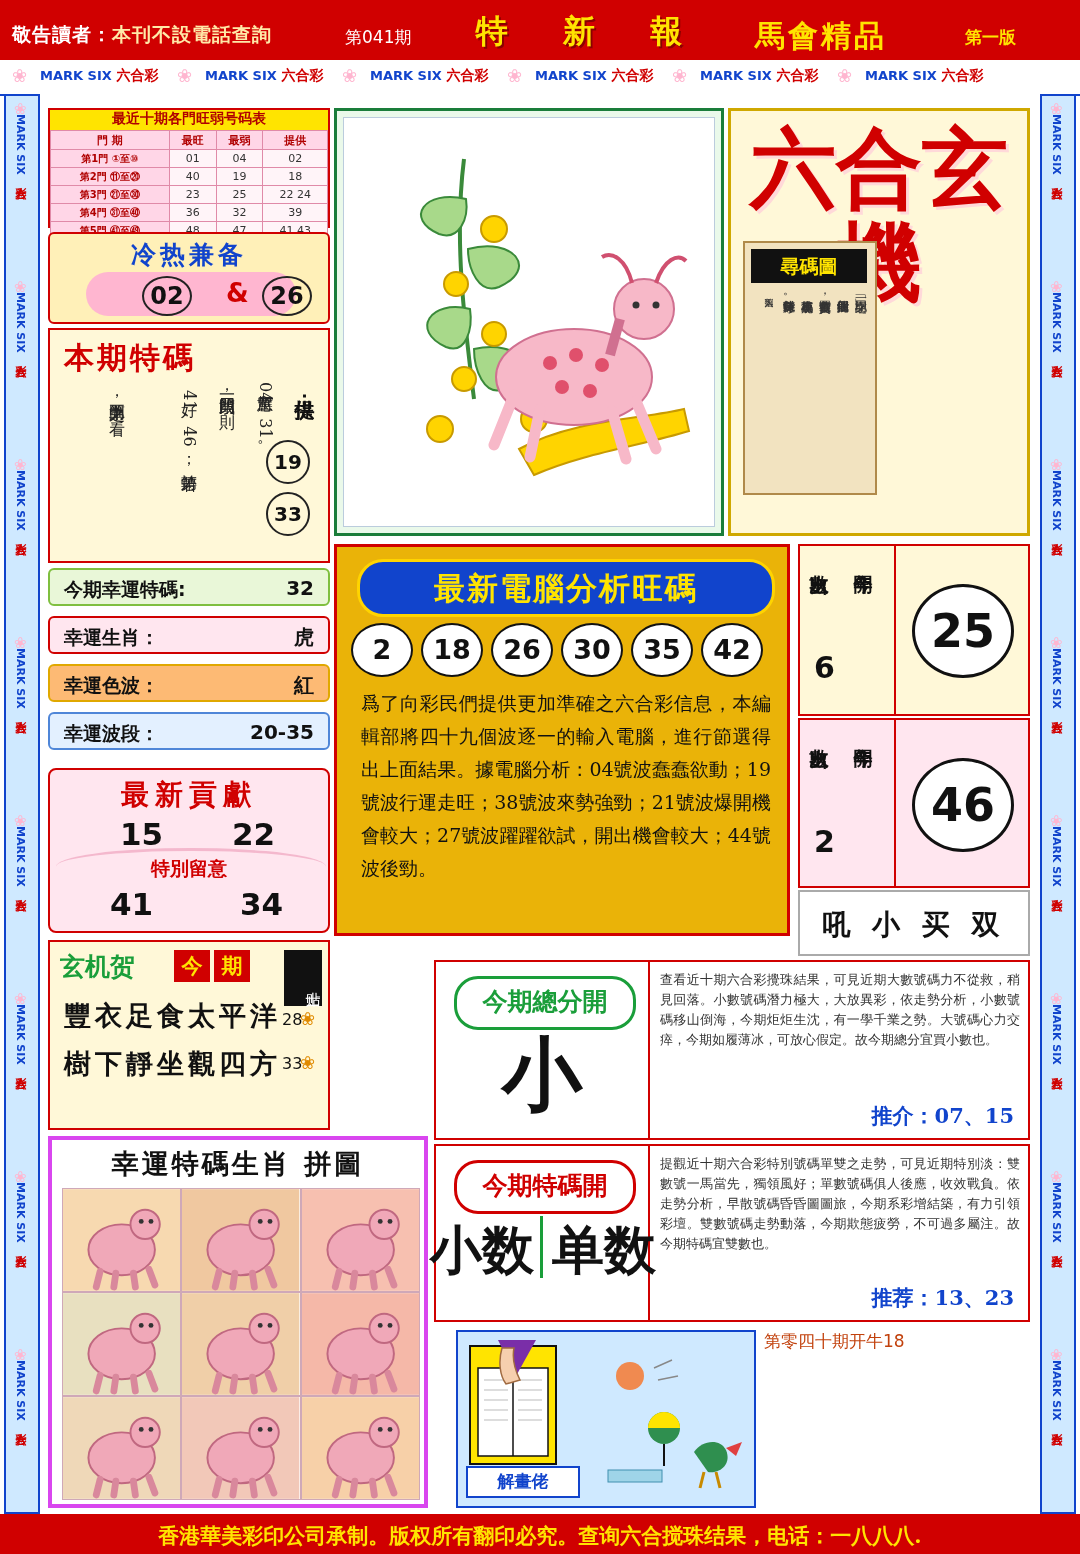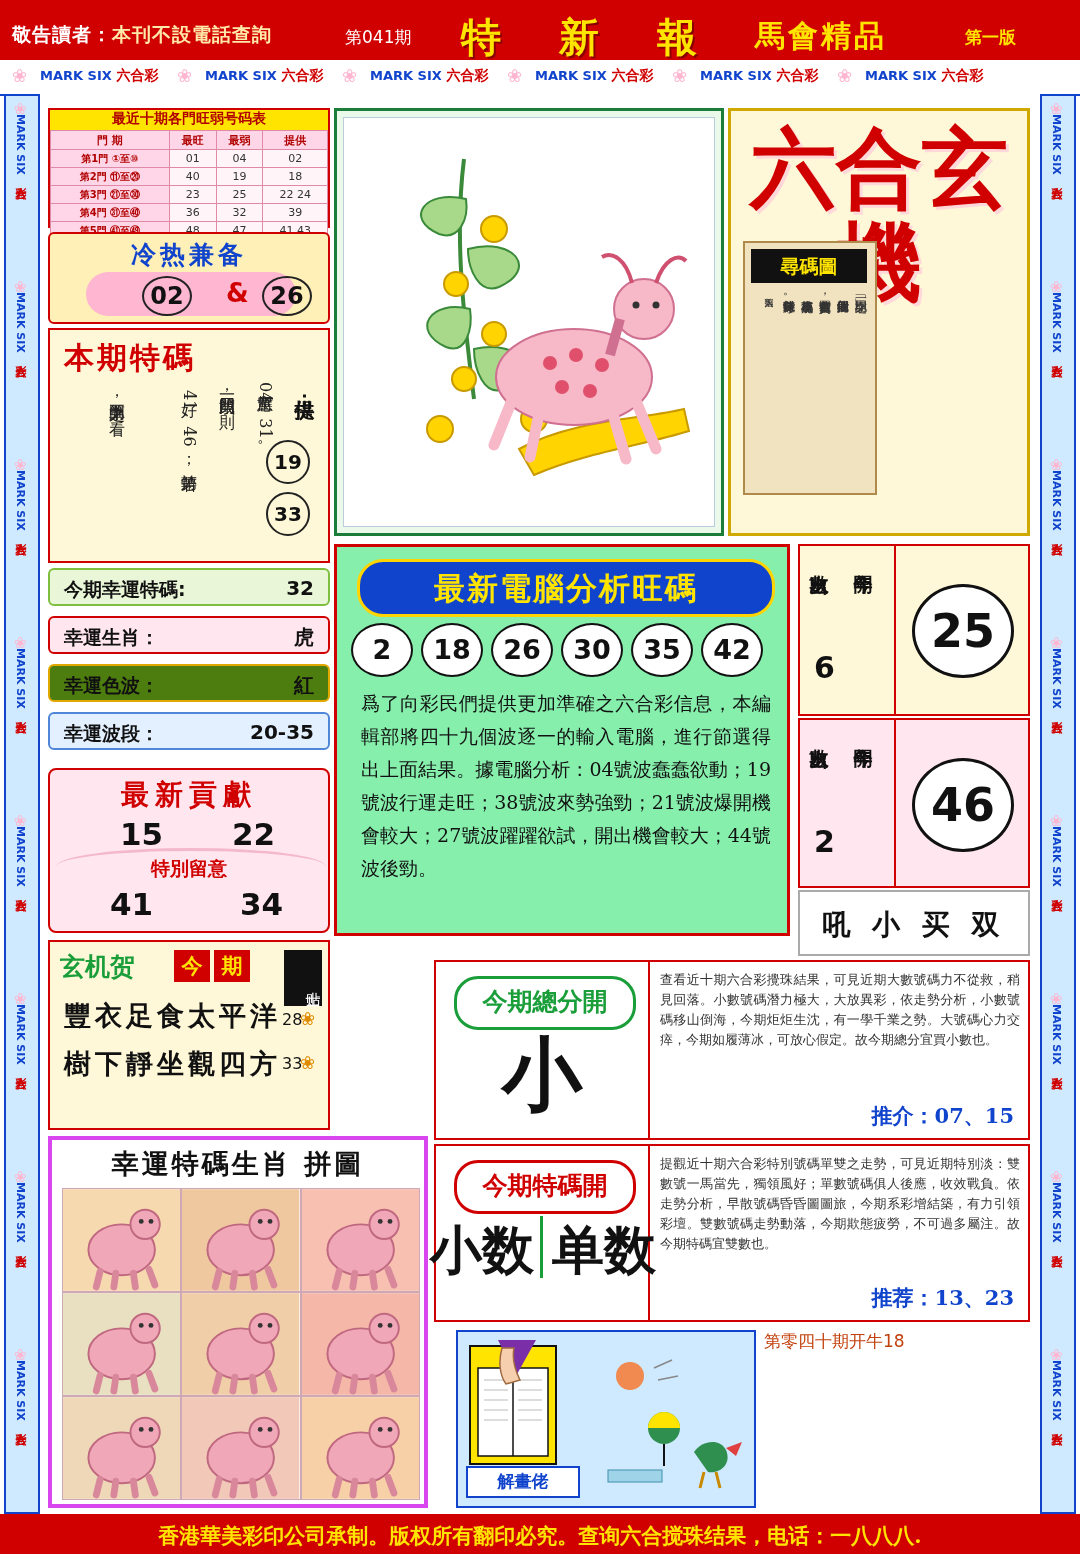--- a/index.html
+++ b/index.html
@@ -18,21 +18,21 @@
     background:#d00000;color:#fff;
   }
   .hdr-left{
     position:absolute;left:12px;top:22px;font-size:19px;font-weight:bold;color:#fff;
     letter-spacing:1px;
   }
   .hdr-left b{color:#ffe9a8;}
   .hdr-issue{position:absolute;left:345px;top:26px;font-size:17px;color:#fff;}
   .hdr-title{
     position:absolute;left:450px;top:10px;width:280px;text-align:center;
-    font-size:40px;font-weight:bold;color:#ffe400;letter-spacing:22px;
+    font-size:32px;font-weight:bold;color:#ffe400;letter-spacing:22px;
     text-shadow:2px 2px 0 #8a0000;
     font-family:"DejaVu Serif","Liberation Serif",serif;
   }
   .hdr-sub{
     position:absolute;left:755px;top:16px;font-size:30px;font-weight:bold;color:#ffe400;
     font-family:"DejaVu Serif","Liberation Serif",serif;letter-spacing:3px;
   }
   .hdr-ver{position:absolute;left:965px;top:26px;font-size:17px;font-weight:bold;color:#ffe400;}
 
   
@@ -107,21 +107,21 @@
   .vtext{position:absolute;writing-mode:vertical-rl;font-size:16px;color:#222;line-height:22px;
     font-family:"DejaVu Serif","Liberation Serif",serif;}
   .bqtm-circ{position:absolute;width:40px;height:40px;border:2px solid #222;border-radius:50%;
     text-align:center;line-height:40px;font-size:20px;font-weight:bold;color:#111;background:#fff8d8;}
 
   
   .inforow{left:48px;top:568px;width:282px;height:38px;background:#e9f7d8;border:2px solid #7fbf3f;border-radius:6px;}
   .inforow .lbl{position:absolute;left:14px;top:7px;font-size:19px;color:#111;font-weight:bold;}
   .inforow .val{position:absolute;right:14px;top:6px;font-size:20px;color:#111;font-weight:bold;}
   .inforow.pink{background:#ffe6ef;border-color:#d00000;}
-  .inforow.yel{background:#4d7c0f;border-color:#e0a800;}
+  .inforow.yel{background:#fdba74;border-color:#e0a800;}
   .inforow.blue{background:#e3f0ff;border-color:#4f86d8;}
 
   
   .gx{left:48px;top:768px;width:282px;height:165px;background:#ffe6ef;border:2px solid #d00000;border-radius:8px;}
   .gx-t{position:absolute;left:0;top:6px;width:100%;text-align:center;font-size:28px;font-weight:bold;color:#d00000;
     font-family:"DejaVu Serif","Liberation Serif",serif;letter-spacing:6px;}
   .gx-n{position:absolute;font-size:31px;font-weight:bold;color:#111;}
   .gx-mid{position:absolute;left:0;top:86px;width:100%;text-align:center;font-size:19px;font-weight:bold;color:#d00000;}
   .gx-wave{position:absolute;left:6px;top:78px;width:270px;height:34px;border-top:3px solid #f4b8cd;border-radius:50%;}
 
@@ -157,21 +157,21 @@
   .art{left:728px;top:108px;width:302px;height:428px;background:#fff8d8;border:3px solid #cfa800;}
   .art-t{position:absolute;left:0;top:10px;width:100%;text-align:center;font-size:86px;font-weight:bold;color:#d00000;
     font-family:"DejaVu Serif","Liberation Serif",serif;line-height:94px;text-shadow:3px 3px 0 #ffd9d9;}
   .scroll{position:absolute;left:12px;top:130px;width:130px;height:250px;background:#f2e3c0;border:2px solid #b08a4a;}
   .scroll-hd{position:absolute;left:6px;top:6px;width:116px;height:34px;background:#111;color:#ffe400;
     text-align:center;line-height:34px;font-size:19px;font-weight:bold;}
   .scroll-v{position:absolute;top:48px;right:8px;writing-mode:vertical-rl;font-size:12px;color:#333;line-height:16px;
     height:170px;font-family:"DejaVu Serif","Liberation Serif",serif;}
 
   
-  .comp{left:334px;top:544px;width:456px;height:392px;background:#86efac;border:3px solid #d00000;}
+  .comp{left:334px;top:544px;width:456px;height:392px;background:#eab308;border:3px solid #d00000;}
   .comp-banner{position:absolute;left:20px;top:12px;width:412px;height:52px;background:#1144cc;border-radius:26px;
     border:3px solid #ffd400;}
   .comp-banner span{position:absolute;left:0;top:6px;width:100%;text-align:center;font-size:31px;font-weight:bold;
     color:#ffe400;font-family:"DejaVu Serif","Liberation Serif",serif;letter-spacing:2px;}
   .comp-balls{position:absolute;left:14px;top:76px;width:428px;height:52px;}
   .cball{position:absolute;top:0;width:58px;height:50px;border:2px solid #111;border-radius:50%;
     background:#fff;text-align:center;line-height:50px;font-size:27px;font-weight:bold;color:#111;}
   .comp-txt{position:absolute;left:24px;top:140px;width:410px;font-size:19px;line-height:33px;color:#111;
     font-family:"DejaVu Serif","Liberation Serif",serif;text-align:justify;}
 

